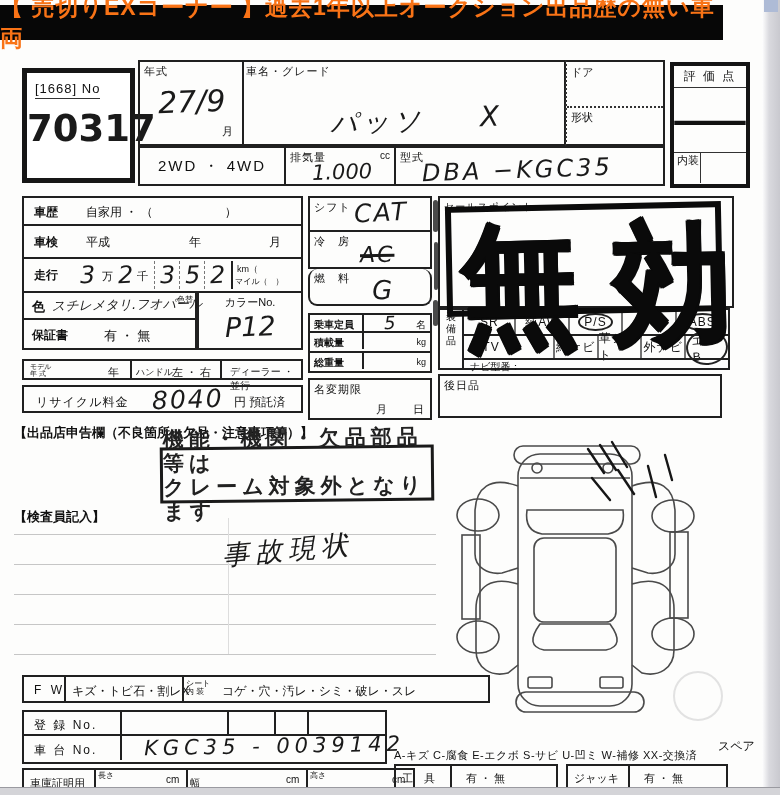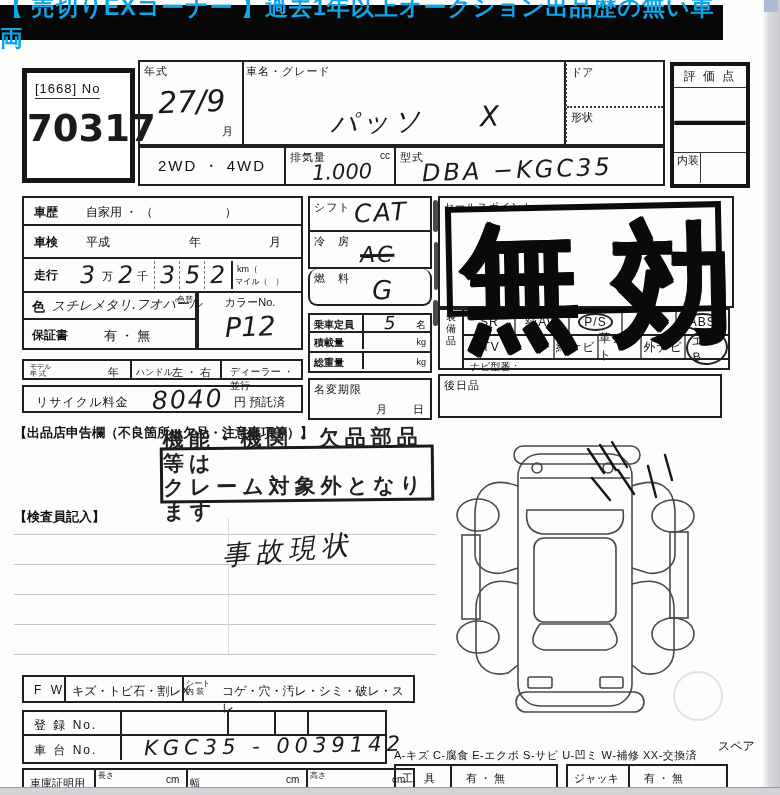--- a/index.html
+++ b/index.html
@@ -3,21 +3,21 @@
 <meta charset="utf-8">
 <style>
   html,body{margin:0;padding:0;}
   body{width:780px;height:795px;background:#ffffff;font-family:"Liberation Sans",sans-serif;color:#111;overflow:hidden;}
   .page{position:relative;width:780px;height:795px;background:#fdfdfc;}
   .abs{position:absolute;box-sizing:border-box;}
   .hw{font-family:"DejaVu Sans",sans-serif;font-style:italic;color:#1a1a1a;}
   .rot-1{transform:rotate(-1deg);}
   .rot-2{transform:rotate(-2deg);}
   .rot-3{transform:rotate(-3deg);}
-  .banner{background:#070707;color:#0ea5e9;font-weight:bold;font-size:23px;letter-spacing:1px;
+  .banner{background:#070707;color:#f97316;font-weight:bold;font-size:23px;letter-spacing:1px;
           display:flex;align-items:center;justify-content:center;}
   .lotbox{border:5px solid #161616;background:#fff;}
   .cell{border:2px solid #202020;background:transparent;}
   .cell .tag{position:absolute;top:2px;left:4px;font-size:11px;letter-spacing:1px;}
   .stamp-frame{border:6px solid #0b0b0b;transform:rotate(-1.2deg);z-index:30;}
   .stamp-text{position:absolute;left:8px;top:-14px;font-size:118px;font-weight:bold;color:#0a0a0a;
               letter-spacing:34px;white-space:nowrap;transform:scaleY(1.12);transform-origin:top left;
               text-shadow:2px 0 #0a0a0a,0 2px #0a0a0a,2px 2px #0a0a0a,-1px 1px #0a0a0a;}
   .decl-stamp{border:3px solid #1a1a1a;transform:rotate(-0.6deg);display:flex;flex-direction:column;
               justify-content:center;align-items:center;}
@@ -244,21 +244,21 @@
 
   <div class="abs" style="left:14px;top:508px;font-size:13px;font-weight:bold;">【検査員記入】</div>
   <div class="faint-line" style="left:14px;top:534px;width:422px;"></div>
   <div class="faint-line" style="left:14px;top:564px;width:422px;"></div>
   <div class="faint-line" style="left:14px;top:594px;width:422px;"></div>
   <div class="faint-line" style="left:14px;top:624px;width:422px;"></div>
   <div class="faint-line" style="left:14px;top:654px;width:422px;"></div>
   <div class="abs" style="left:228px;top:518px;width:1px;height:136px;background:#ddd;"></div>
   <div class="abs hw" style="left:222px;top:532px;font-size:27px;letter-spacing:6px;transform:rotate(-5deg);">事故現状</div>
 
-  <div class="abs cell" style="left:22px;top:675px;width:393px;height:28px;padding-left:16px;">
+  <div class="abs cell" style="left:22px;top:675px;width:468px;height:28px;padding-left:16px;">
     <span class="abs" style="left:10px;top:6px;font-size:12px;letter-spacing:3px;">F W</span>
     <div class="vline" style="left:40px;top:0;height:24px;"></div>
     <span class="abs" style="left:48px;top:6px;font-size:12px;">キズ・トビ石・割レX</span>
     <div class="vline" style="left:158px;top:0;height:24px;"></div>
     <span class="abs stack" style="left:162px;top:3px;font-size:8px;align-items:flex-start;">
       <span>シート</span>
         <span>内 装</span>
     </span>
     <span class="abs" style="left:198px;top:6px;font-size:12px;">コゲ・穴・汚レ・シミ・破レ・スレ</span>
   </div>

